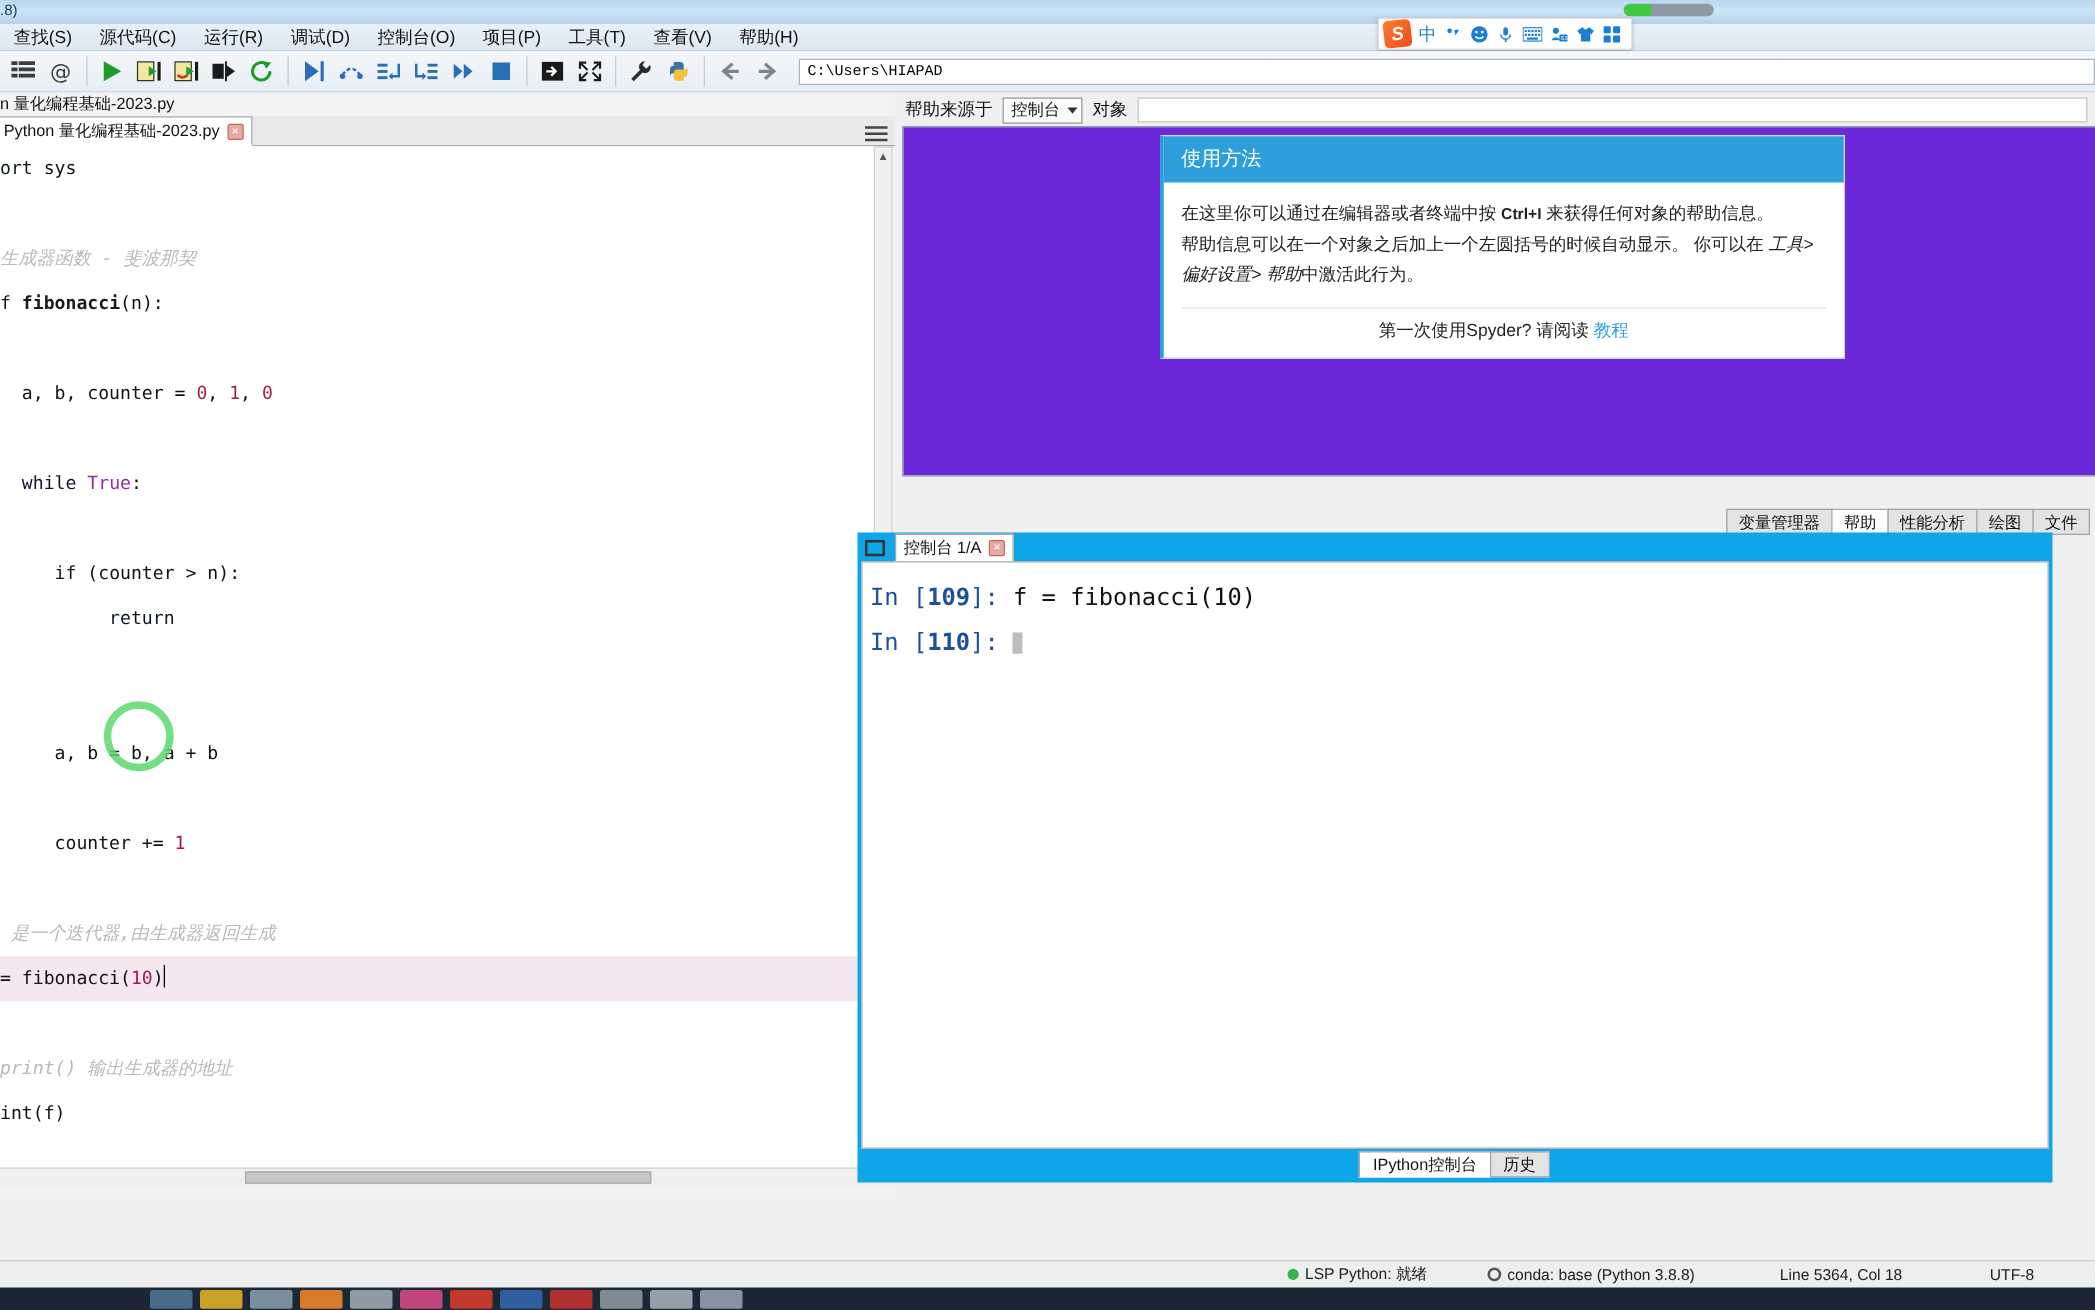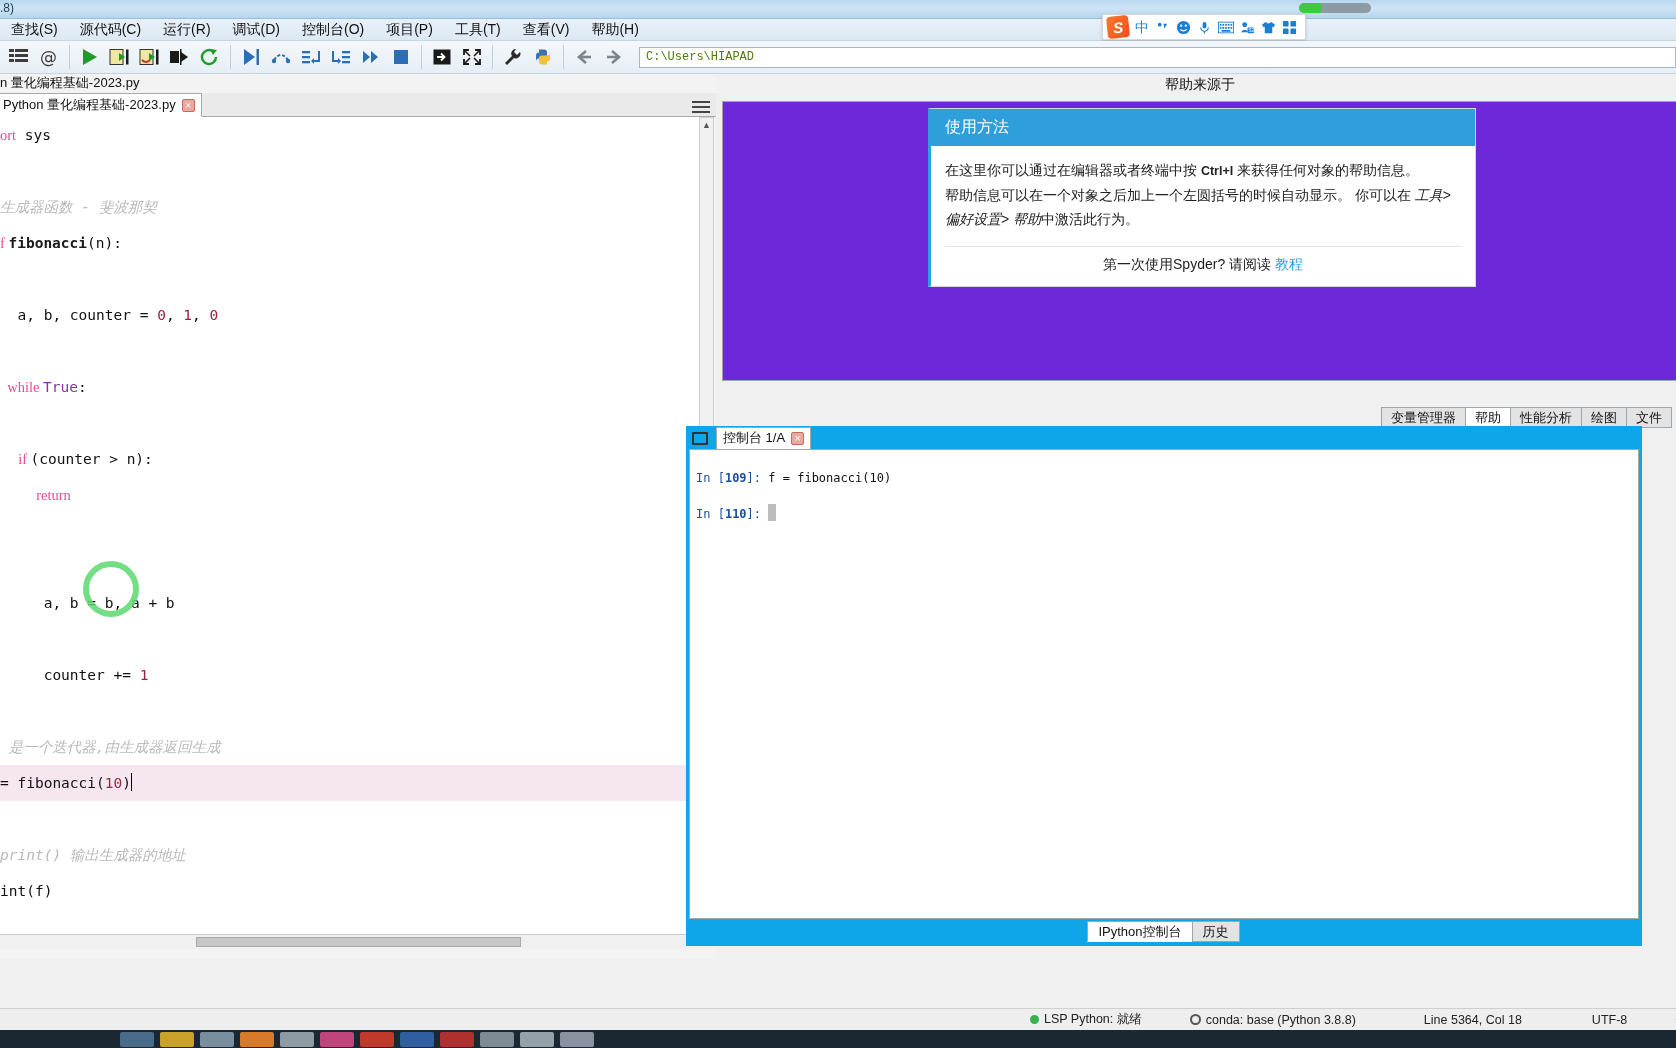--- a/index.html
+++ b/index.html
@@ -65,21 +65,21 @@
     display: flex; align-items: center; padding-left: 4px;
   }
   .tbtn {
     width: 30px; height: 29px; display: flex; align-items: center; justify-content: center;
     border-radius: 3px;
   }
   .tsep { width: 1px; height: 24px; background: #c0ccd6; margin: 0 5px; }
   .pathbox {
     margin-left: 10px; flex: 1; height: 21px; background: #ffffff;
     border: 1px solid #a7b6c2; display: flex; align-items: center;
-    padding: 0 6px; font-family: "Liberation Mono", monospace; font-size: 12px; color:#4d7c0f;
+    padding: 0 6px; font-family: "Liberation Mono", monospace; font-size: 12px; color:#000000;
   }
 
   
   .editor-pane {
     position: absolute; left: 0; top: 74px; width: 716px; height: 885px;
     background: #f3f3f3;
   }
   .ed-filelabel {
     position: absolute; left: 0; top: 0; height: 20px;
     font-size: 13px; color: #111; white-space: nowrap; padding-left: 0px;
@@ -102,21 +102,21 @@
   .ed-hamburger i { display:block; height:2px; background:#444; margin: 3px 0; }
 
   .code-area {
     position: absolute; left: 0; top: 43px; width: 700px; height: 828px;
     background: #ffffff; overflow: hidden;
     font-family: "DejaVu Sans Mono", "Liberation Mono", monospace;
     font-size: 14.5px;
   }
   .code-line { height: 36px; line-height: 36px; white-space: pre; padding-left: 0px; }
   .code-line.hl { background: #f6e6f0; }
-  .c-kw   { color: #ec4899; font-family: Liberation Serif, serif; }
+  .c-kw   { color: #0f172a; }
   .c-bi   { color: #8c2fa8; }
   .c-def  { color: #1b1b1b; font-weight: bold; margin-top: 48px; }
   .c-num  { color: #a02040; }
   .c-cm   { color: #b9b9b9; font-style: italic; }
   .c-txt  { color: #111; }
   .caret { display:inline-block; width:1px; height:18px; background:#000; vertical-align:-3px; }
 
   .cursor-ring {
     position: absolute; left: 83px; top: 487px; width: 56px; height: 56px;
     border: 6px solid rgba(92,216,110,.85); border-radius: 50%;
@@ -132,21 +132,21 @@
   .ed-vscroll .arrow { position:absolute; left:1px; width:11px; height:12px; color:#555; font-size:9px; text-align:center; line-height:12px;}
   .ed-marker { position: absolute; right: 4px; top: 72px; width: 10px; height: 4px; background: #c0392b; }
   .ed-hscroll {
     position: absolute; left: 0; bottom: 10px; width: 716px; height: 15px;
     background: #f0f0f0; border-top: 1px solid #cfcfcf;
   }
   .ed-hscroll .thumb { position:absolute; left: 196px; top: 2px; width: 325px; height: 10px; background:#c6c6c6; border:1px solid #a9a9a9; }
 
   
   .help-pane { position: absolute; left: 720px; top: 74px; width: 956px; height: 334px; background: #f0f0f0; }
-  .help-toolbar { position: absolute; left: 0; top: 2px; width: 956px; height: 24px; display:flex; align-items:center; gap:8px; padding-left:4px;flex-direction:column; }
+  .help-toolbar { position: absolute; left: 0; top: 2px; width: 956px; height: 24px; display:flex; align-items:center; gap:8px; padding-left:4px; }
   .help-toolbar .lbl { font-size: 14px; color: #111; }
   .combo {
     height: 21px; min-width: 64px; background: #fbfbfb; border:1px solid #8a98a4;
     display:flex; align-items:center; justify-content:space-between; padding: 0 3px 0 6px; gap:6px;
     font-size: 13px; color:#111;
   }
   .combo .arr { border-left:4px solid transparent; border-right:4px solid transparent; border-top:5px solid #333; }
   .objinput { height: 20px; flex: 1; margin-right: 6px; background:#fff; border:1px solid #b9c3cb; }
   .help-body {
     position: absolute; left: 2px; top: 27px; width: 1090px; height: 280px;
@@ -183,21 +183,21 @@
   .console-pane { position: absolute; left: 686px; top: 426px; width: 956px; height: 520px; background: #0ea5e9; }
   .con-tabrow { position: absolute; left: 0; top: 0; width: 956px; height: 24px; display: flex; align-items: center; gap: 8px; padding-left: 6px;}
   .con-icon { width: 16px; height: 13px; border: 2px solid #333; border-radius: 1px; }
   .con-tab {
     height: 23px; background: #fff; border: 1px solid #a8a8a8; border-bottom-color:#fff;
     display:flex; align-items:center; gap:6px; padding: 0 6px; font-size:13px; color:#111;
   }
   .con-body {
     position: absolute; left: 3px; top: 23px; width: 950px; height: 470px;
     background: #fff; border: 1px solid #a8a8a8; border-top-color:#a8a8a8;
-    font-family: "DejaVu Sans Mono","Liberation Mono", monospace; font-size: 12px;
+    font-family: "DejaVu Sans Mono","Liberation Mono", monospace; font-size: 19px;
     padding: 10px 0 0 6px;
   }
   .con-line { height: 36px; line-height: 36px; white-space: pre; color: #111; }
   .in-kw { color: #1c4f9c; }
   .in-num { color: #1c4f9c; font-weight: bold; }
   .con-caret { display:inline-block; width:8px; height:17px; background:#bdbdbd; vertical-align:-3px; }
 
   .bottom-tabs {
     position: absolute; left: 3px; bottom: 4px; width: 950px; height: 22px;
     display: flex; justify-content: center; align-items: flex-end;

